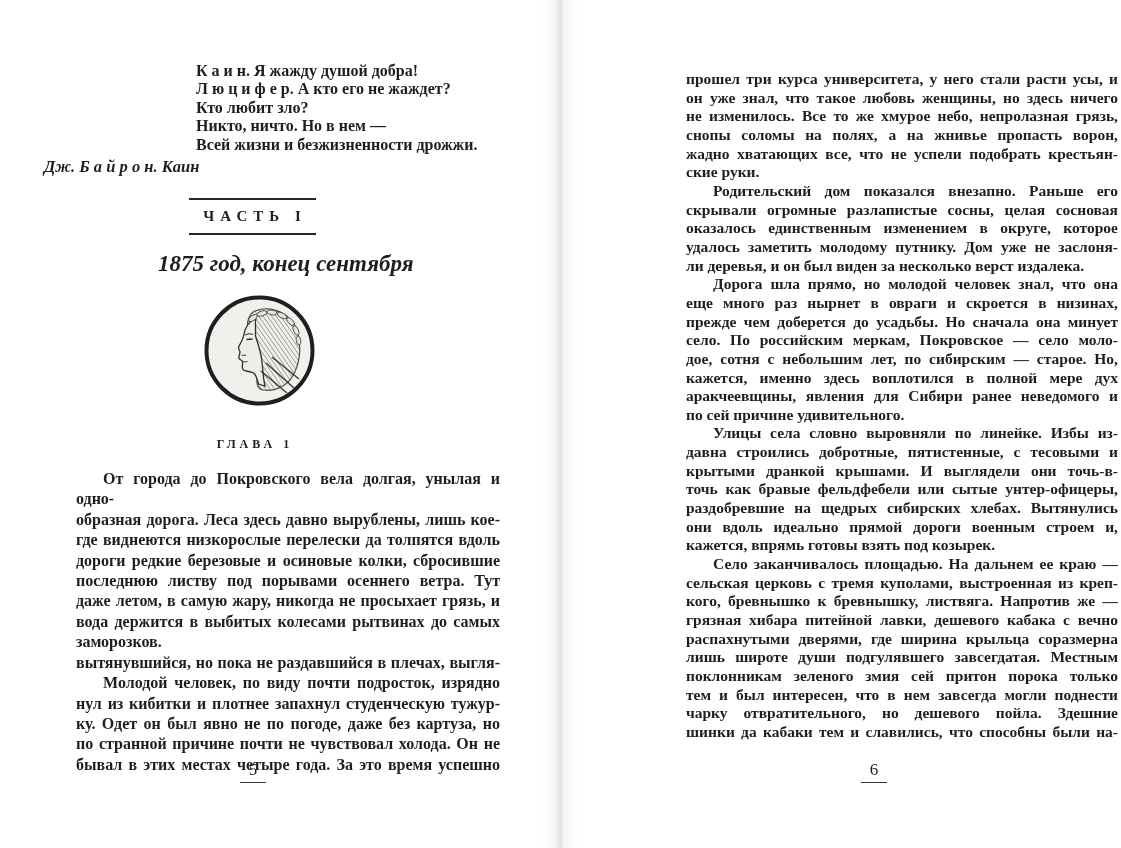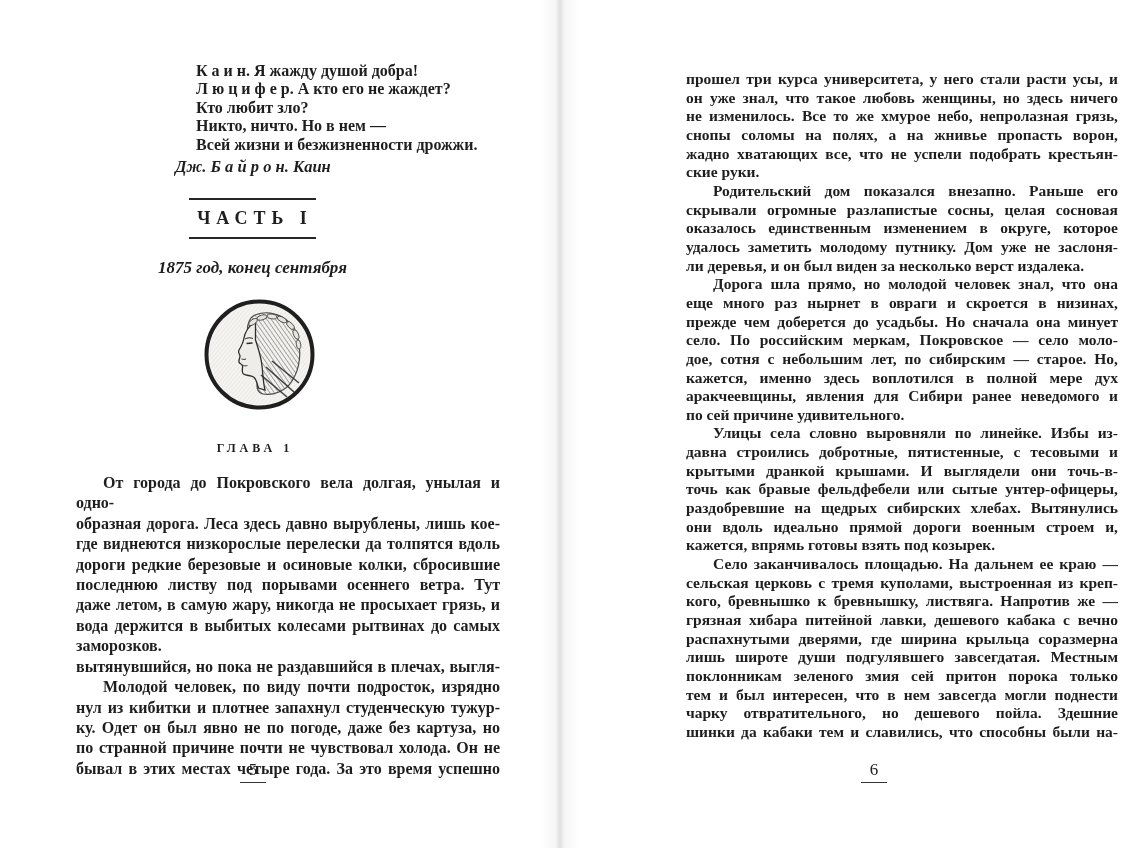--- a/index.html
+++ b/index.html
@@ -15,33 +15,33 @@
     pointer-events:none;
   }
   .page { position:absolute;font-weight:bold; }
   .page.left  { left:44px;  top:55px; width:456px; }
   .page.right { left:658px; top:70px; width:432px;margin-left:28px; }
 
   
   .epigraph { margin:7px 0 0 152px; font-size:16px; line-height:18.4px; }
   .epigraph .line { text-align:left; }
   .attribution {
-    margin-top:3px; padding-right:38px; text-align:center;
+    margin-top:3px; padding-right:38px; text-align:left;
     font-style:italic; font-size:16.5px;
   }
 
   
   .part-box {
     width:127px; margin:21px auto 0; transform:translateX(-20px);
     border-top:2px solid #262626; border-bottom:2px solid #262626;
     padding:8px 0; text-align:center;
   }
-  .part-title { font-size:18px; letter-spacing:6px; text-indent:6px; white-space:nowrap; }
-
-  .date-line { margin:18px 0 0 114px; font-style:italic; font-size:17px; line-height:22px; }
+  .part-title { font-size:15px; letter-spacing:6px; text-indent:6px; white-space:nowrap; }
+
+  .date-line { margin:18px 0 0 114px; font-style:italic; font-size:23px; line-height:22px; }
 
   .medallion { margin:19px auto 0; width:113px; height:113px; transform:translateX(-13px); }
 
   .chapter {
     margin-top:27px; text-align:center; transform:translateX(-19px);
     font-size:12px; letter-spacing:4px; text-indent:4px; line-height:20px;
   }
 
   
   .body { margin-top:15px; }

